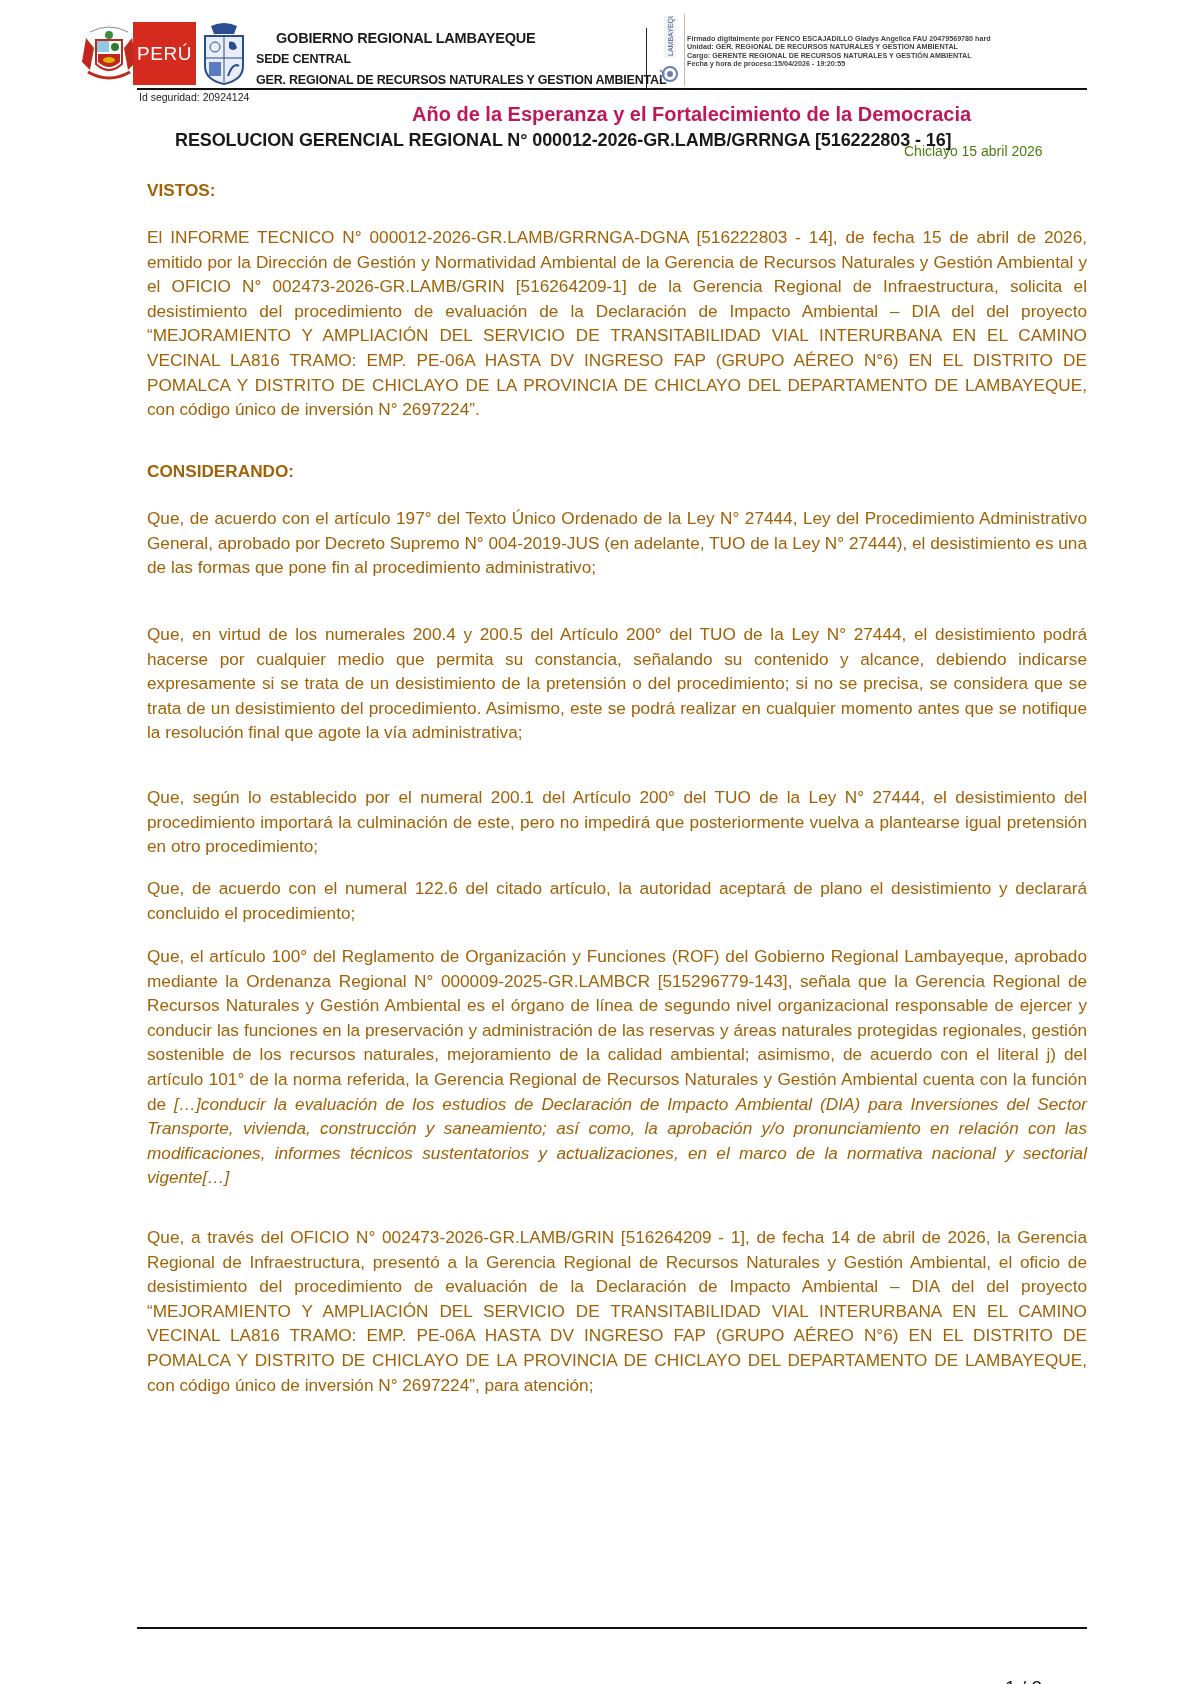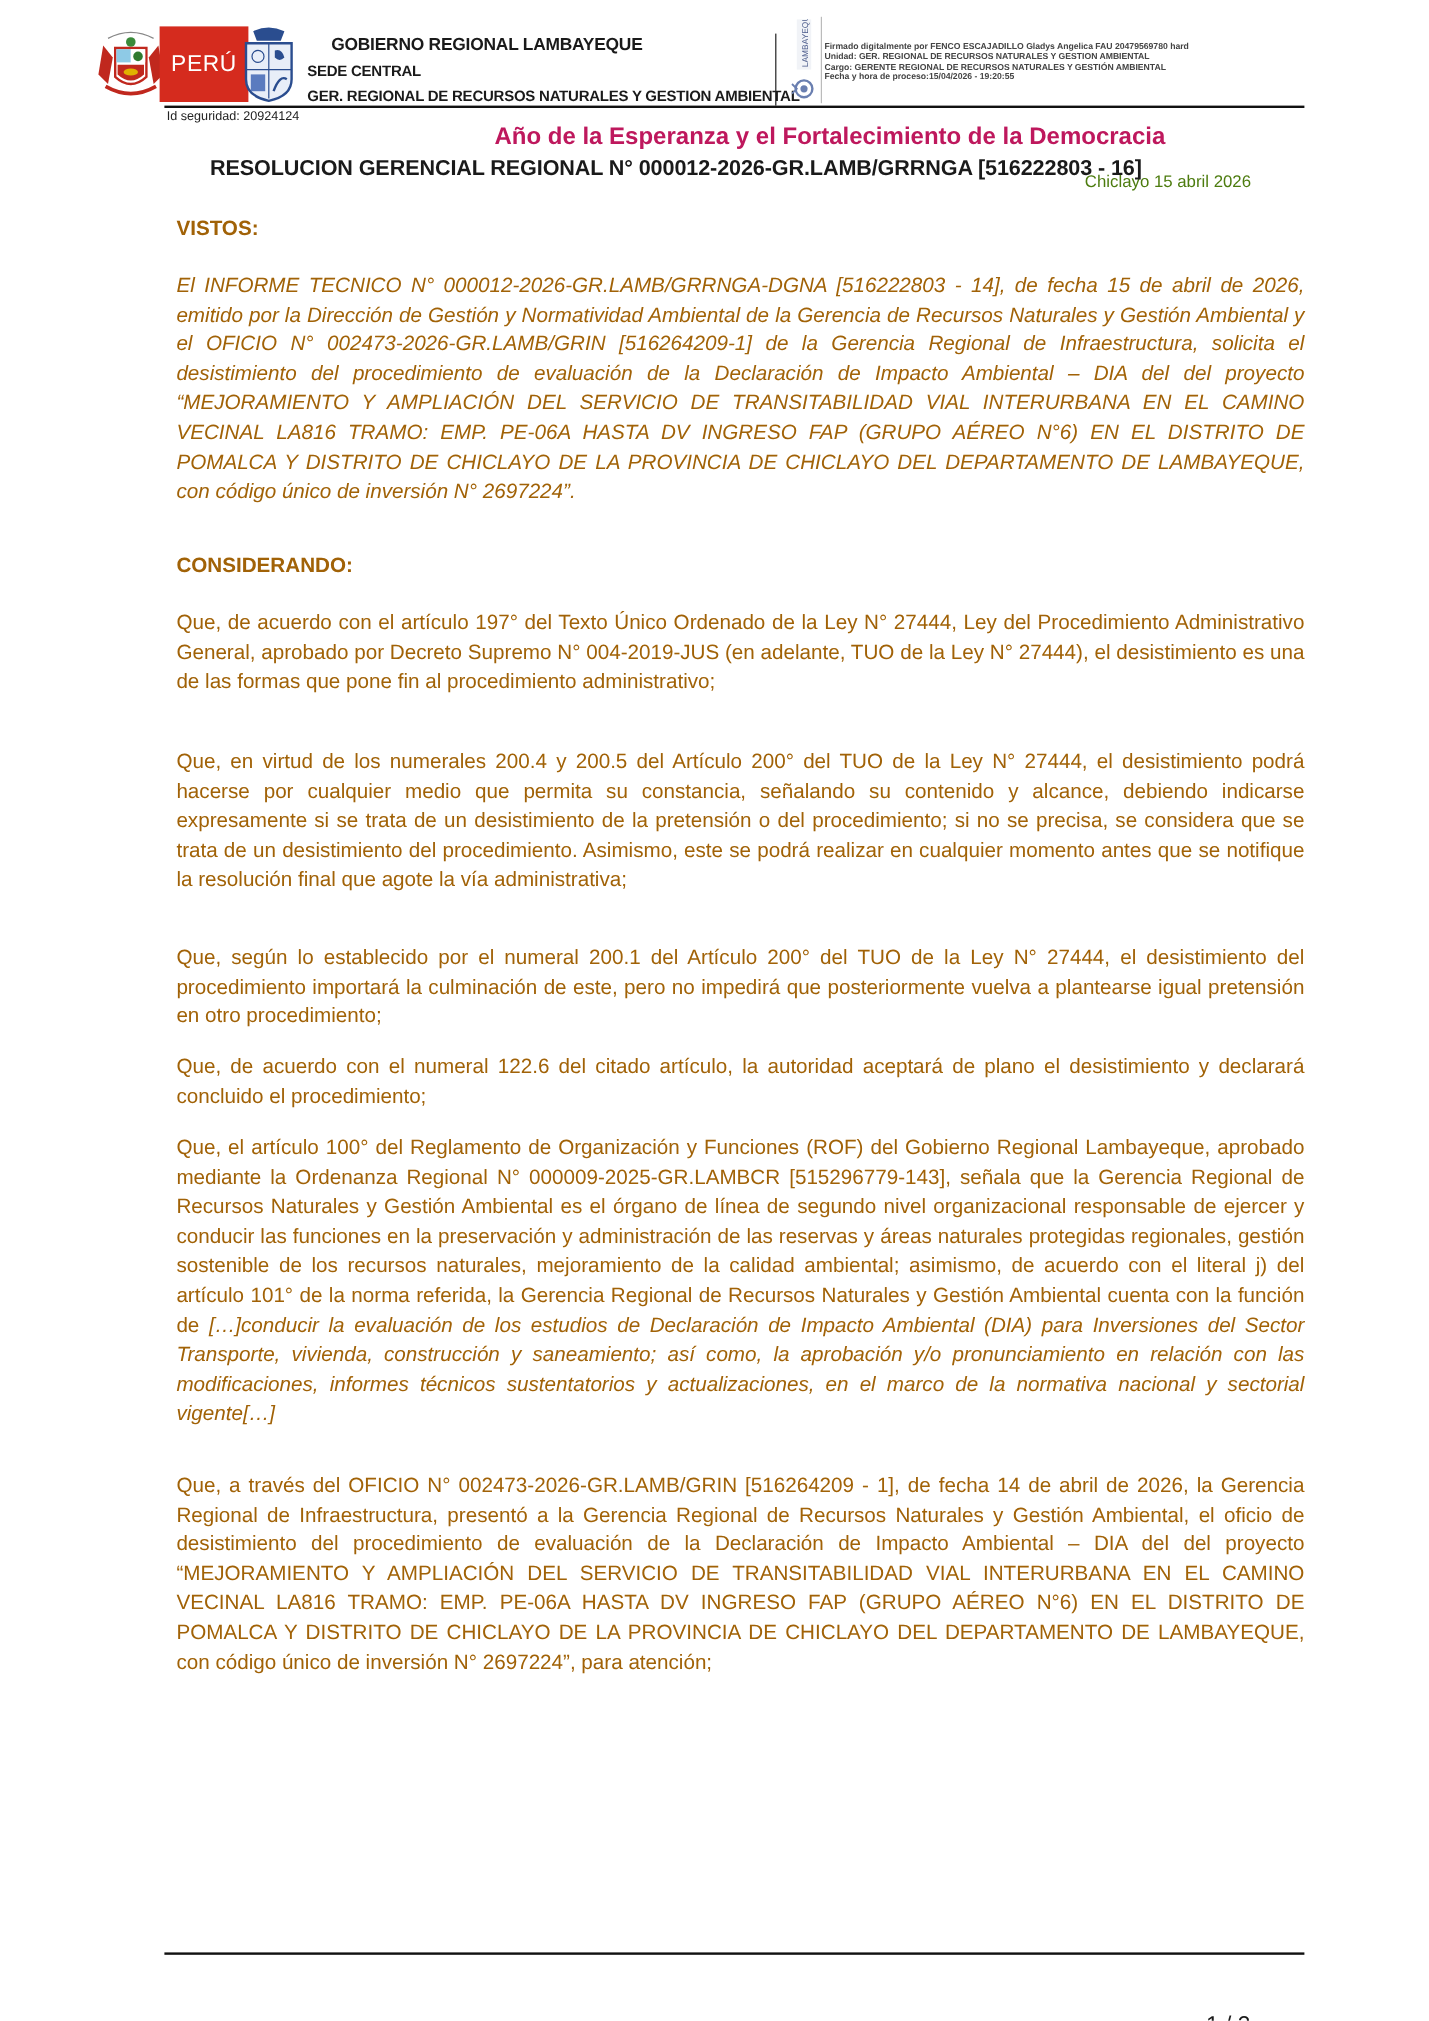--- a/index.html
+++ b/index.html
@@ -41,21 +41,21 @@
     <path d="M16 18 H42 V42 Q29 54 16 42 Z" fill="#ffffff" stroke="#c0281e" stroke-width="2"></path>
     <rect x="17" y="19" width="12" height="11" fill="#8ecae6"></rect>
     <rect x="29" y="19" width="12" height="11" fill="#ffffff"></rect>
     <circle cx="35" cy="25" r="4" fill="#2f7a2f"></circle>
     <path d="M18 32 H40 V40 Q29 50 18 40 Z" fill="#c0281e"></path>
     <ellipse cx="29" cy="38" rx="6" ry="3" fill="#e0b000"></ellipse>
     <path d="M8 50 Q29 62 50 50" fill="none" stroke="#c0281e" stroke-width="3"></path>
   </svg>
 </div>
 
-<div class="abs peru-box" style="left:133px; top:22px; width:74px; height:63px;">
+<div class="abs peru-box" style="left:133px; top:22px; width:63px; height:63px;">
   <span>PERÚ</span>
 </div>
 
 <div class="abs" style="left:201px; top:22px; width:46px; height:64px;">
   <svg width="46" height="64" viewBox="0 0 46 64">
     <path d="M10 4 Q23 -2 36 4 L33 12 H13 Z" fill="#2a4d8f"></path>
     <path d="M4 14 H42 V44 Q42 58 23 62 Q4 58 4 44 Z" fill="#e8eef8" stroke="#2a4d8f" stroke-width="2"></path>
     <line x1="23" y1="14" x2="23" y2="60" stroke="#2a4d8f" stroke-width="1"></line>
     <line x1="4" y1="36" x2="42" y2="36" stroke="#2a4d8f" stroke-width="1"></line>
     <circle cx="14" cy="25" r="5" fill="none" stroke="#2a4d8f" stroke-width="1"></circle>
@@ -96,21 +96,21 @@
 <div class="abs year" style="left:412px; top:103px;">Año de la Esperanza y el Fortalecimiento de la Democracia</div>
 
 <div class="abs city" style="left:904px; top:118px;">Chiclayo 15 abril 2026</div>
 
 <div class="abs res-title" style="left:175px; top:130px;">RESOLUCION GERENCIAL REGIONAL N° 000012-2026-GR.LAMB/GRRNGA [516222803 - 16]</div>
 
 <div class="body-text" style="top:178px;">
   <p class="heading">VISTOS:</p>
 </div>
 
-<div class="body-text" style="top:225px;font-style:italic;">
+<div class="body-text" style="top:225px;">
   <p>El INFORME TECNICO N° 000012-2026-GR.LAMB/GRRNGA-DGNA [516222803 - 14], de fecha 15 de abril de 2026, emitido por la Dirección de Gestión y Normatividad Ambiental de la Gerencia de Recursos Naturales y Gestión Ambiental y el OFICIO N° 002473-2026-GR.LAMB/GRIN [516264209-1] de la Gerencia Regional de Infraestructura, solicita el desistimiento del procedimiento de evaluación de la Declaración de Impacto Ambiental – DIA del del proyecto “MEJORAMIENTO Y AMPLIACIÓN DEL SERVICIO DE TRANSITABILIDAD VIAL INTERURBANA EN EL CAMINO VECINAL LA816 TRAMO: EMP. PE-06A HASTA DV INGRESO FAP (GRUPO AÉREO N°6) EN EL DISTRITO DE POMALCA Y DISTRITO DE CHICLAYO DE LA PROVINCIA DE CHICLAYO DEL DEPARTAMENTO DE LAMBAYEQUE, con código único de inversión N° 2697224”.</p>
 </div>
 
 <div class="body-text" style="top:459px;">
   <p class="heading">CONSIDERANDO:</p>
 </div>
 
 <div class="body-text" style="top:506px;">
   <p>Que, de acuerdo con el artículo 197° del Texto Único Ordenado de la Ley N° 27444, Ley del Procedimiento Administrativo General, aprobado por Decreto Supremo N° 004-2019-JUS (en adelante, TUO de la Ley N° 27444), el desistimiento es una de las formas que pone fin al procedimiento administrativo;</p>
 </div>

